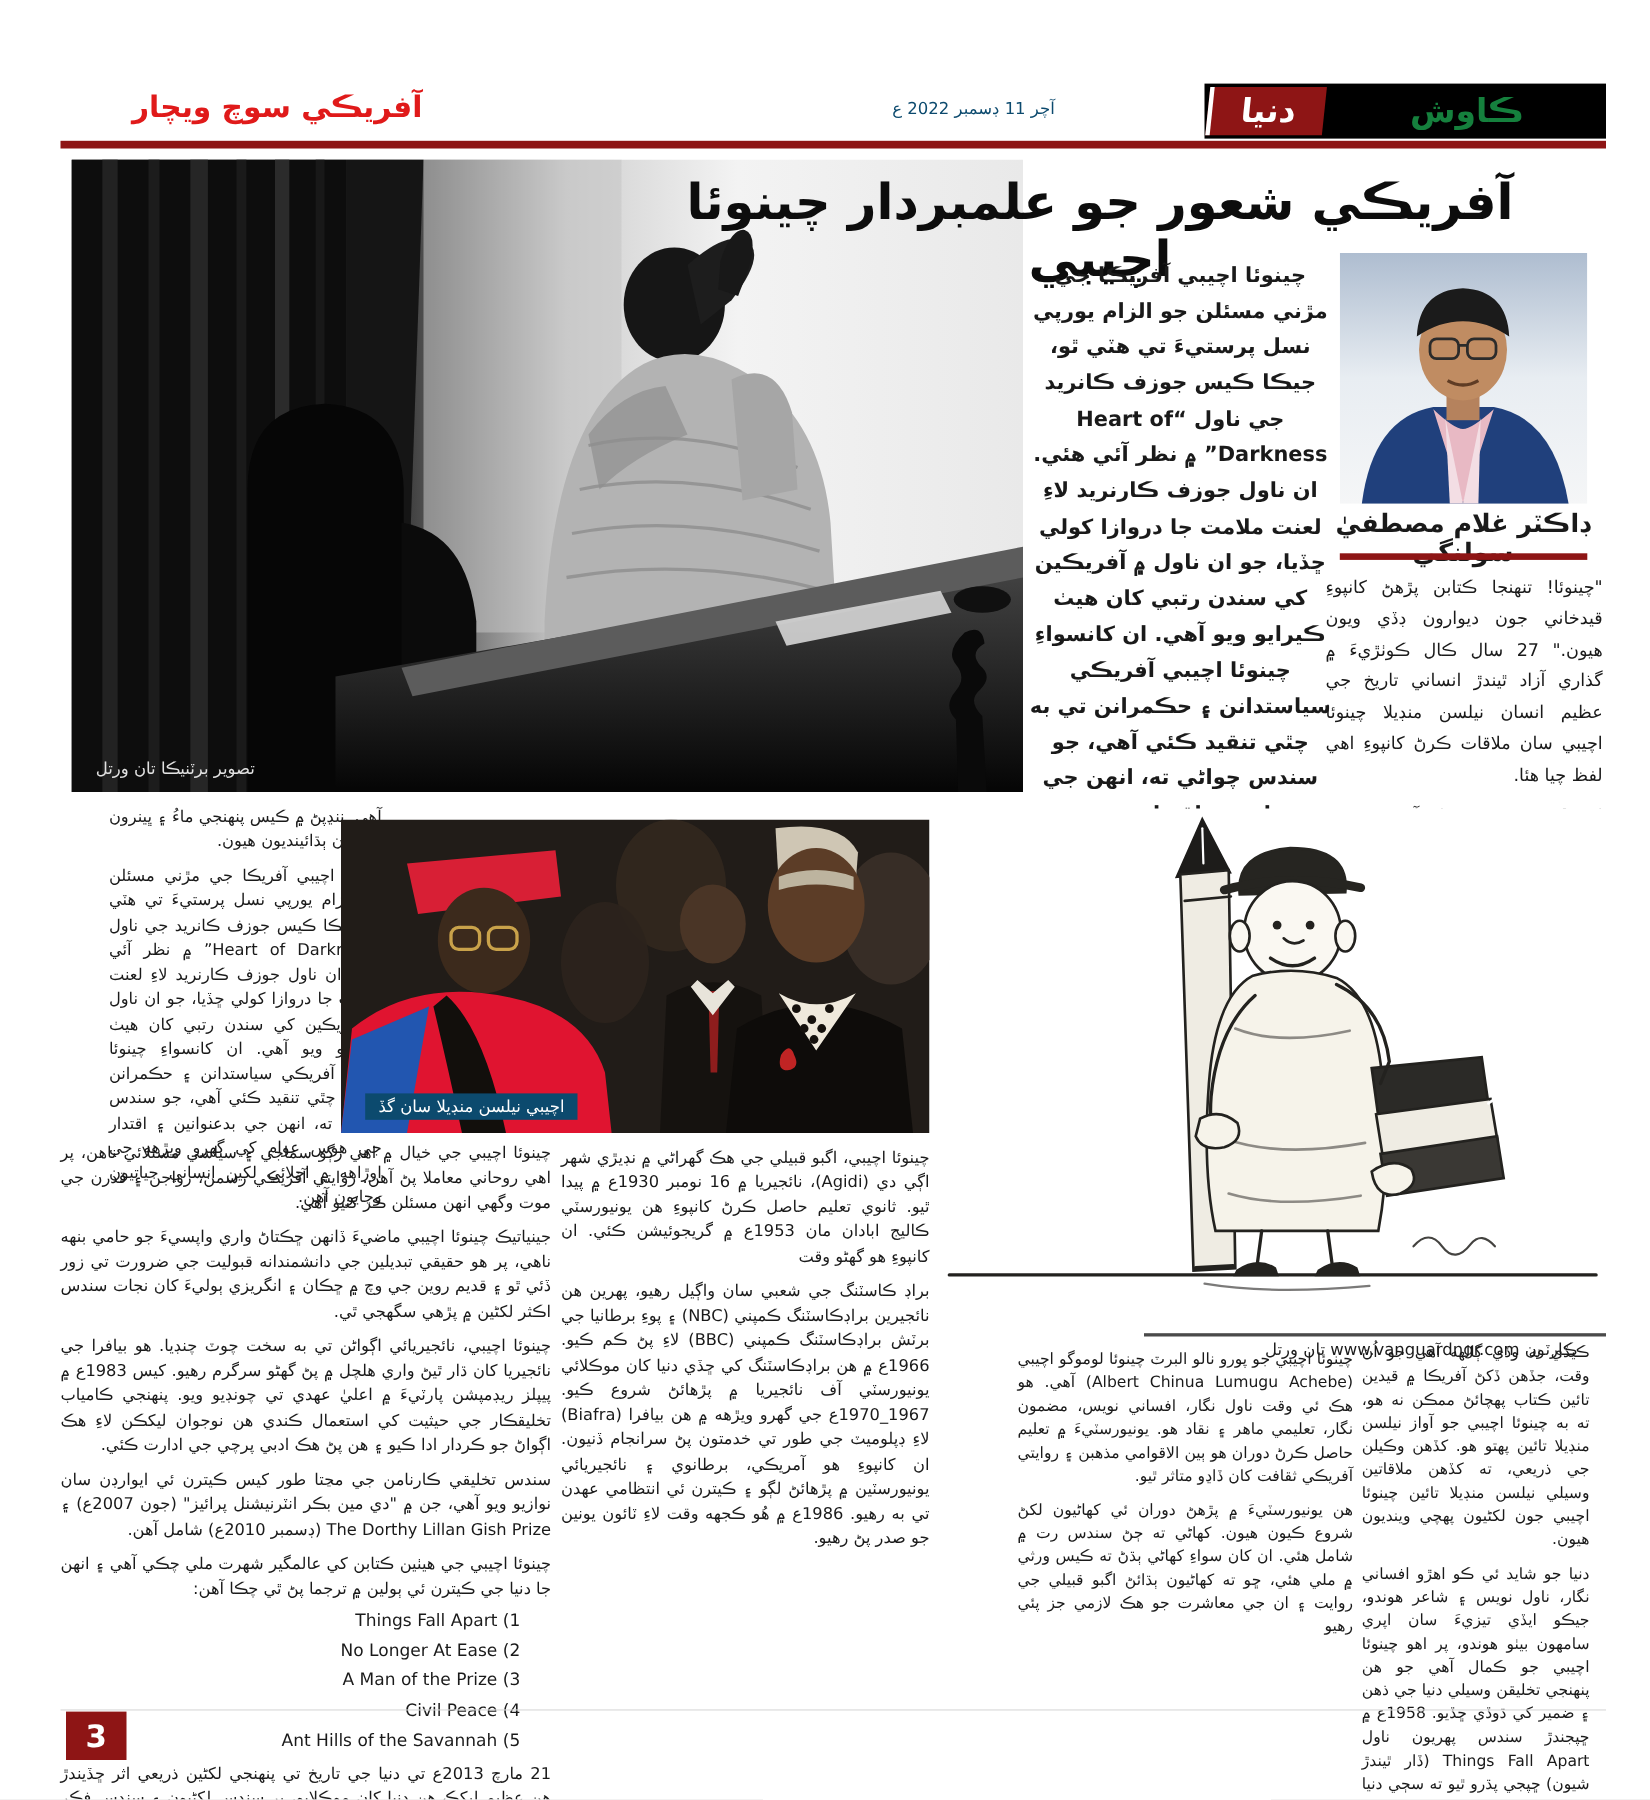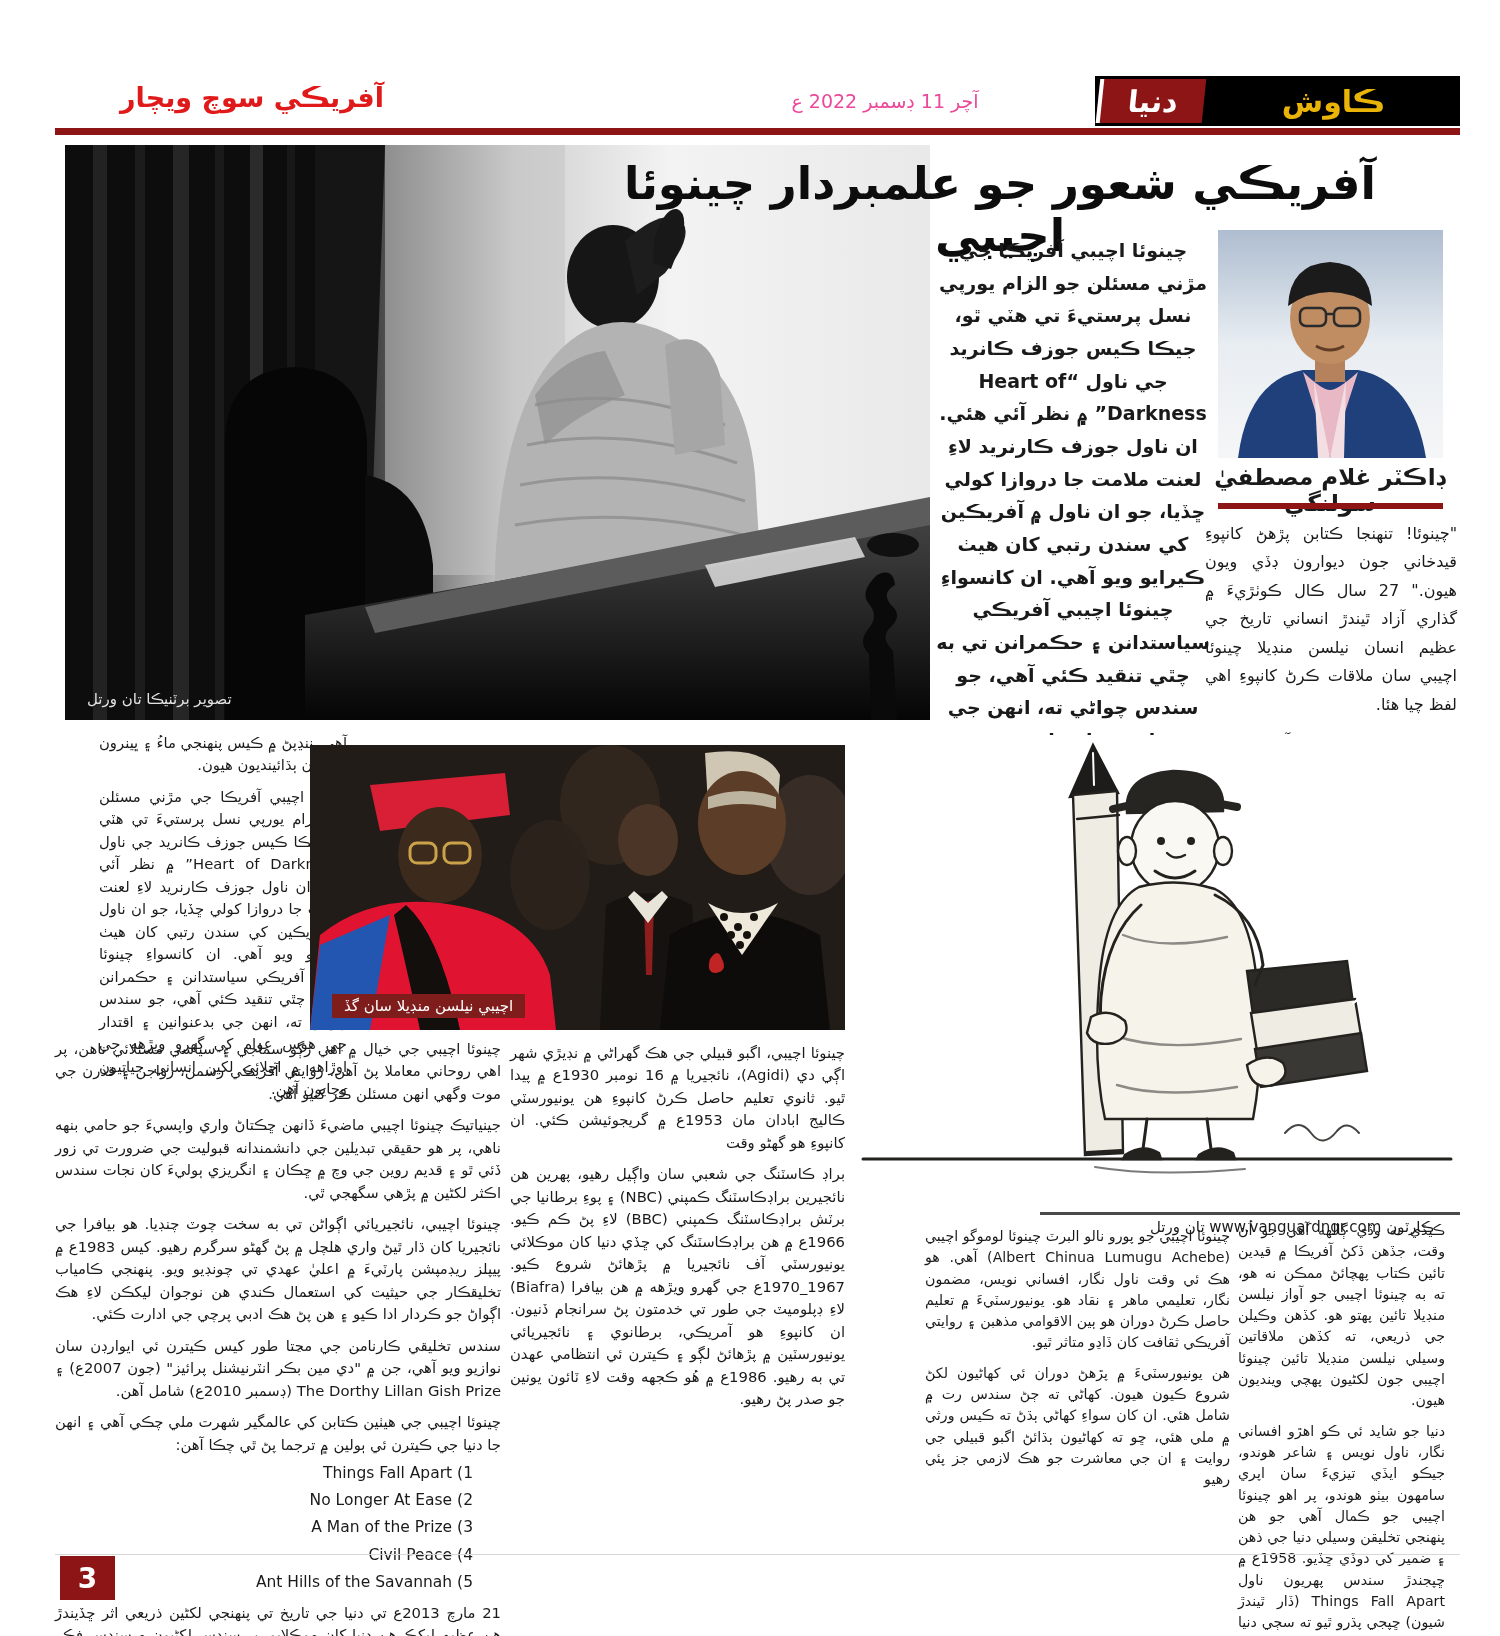--- a/index.html
+++ b/index.html
@@ -3,36 +3,36 @@
 <meta charset="utf-8">
 <style>
   html,body{margin:0;padding:0;background:#e8e8e8;}
   #page{position:relative;width:1500px;height:1636px;background:#ffffff;overflow:hidden;
         font-family:"DejaVu Sans",sans-serif;color:#1a1a1a;}
   .abs{position:absolute;}
   .rtl{direction:rtl;}
   .just{text-align:justify;}
   p{margin:0 0 9px 0;}
   .hdr-label{font-size:27px;font-weight:bold;color:#e01a1a;margin-left:45px;}
-  .hdr-date{font-size:19px;color:#ec4899;}
+  .hdr-date{font-size:15px;color:#0c4a6e;}
   .masthead{display:flex;align-items:stretch;background:#000;height:50px;}
   .mast-red{background:#8e1515;color:#fff;display:flex;align-items:center;justify-content:center;
             font-size:30px;font-weight:bold;padding:0 26px;margin:3px;border-left:4px solid #fff;
             transform:skew(-6deg);}
-  .mast-black{color:#eab308;display:flex;align-items:center;justify-content:center;
+  .mast-black{color:#15803d;display:flex;align-items:center;justify-content:center;
             font-size:30px;font-weight:bold;padding:0 22px;}
   .rule{background:#8e1515;}
   .headline{font-size:45px;font-weight:bold;text-align:center;line-height:1.15;color:#0d0d0d;}
   .lead{font-size:19px;font-weight:600;line-height:1.72;text-align:center;}
   .byline{font-size:23px;font-weight:bold;text-align:center;}
   .sidebar{font-size:16px;line-height:1.78;}
   .body-col{font-size:14.8px;line-height:1.52;}
   .body-col-sm{font-size:14.2px;line-height:1.5;}
   .photo-cap{color:#e2e2e2;font-size:15px;}
-  .blue-cap{background:#7f1d1d;color:#fff;font-size:15px;padding:3px 12px;}
+  .blue-cap{background:#0c4a6e;color:#fff;font-size:15px;padding:3px 12px;}
   .book-row{direction:ltr;text-align:right;font-size:15.5px;line-height:1.75;padding-right:28px;}
   .cartoon-cap{font-size:15px;text-align:left;direction:rtl;}
   .pageno{background:#8e1515;color:#fff;font-size:28px;font-weight:bold;
           display:flex;align-items:center;justify-content:center;}
 </style>
 </head>
 <body>
 
 <div id="page">
 

